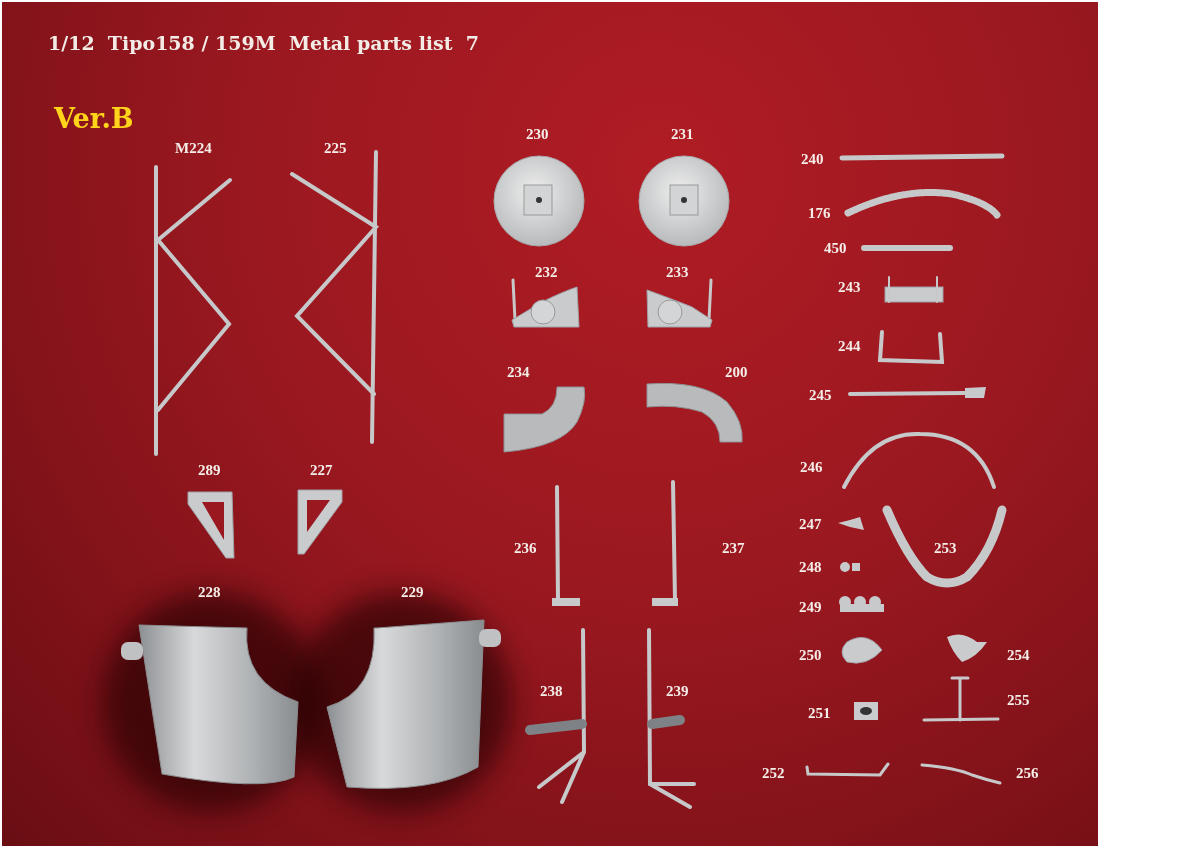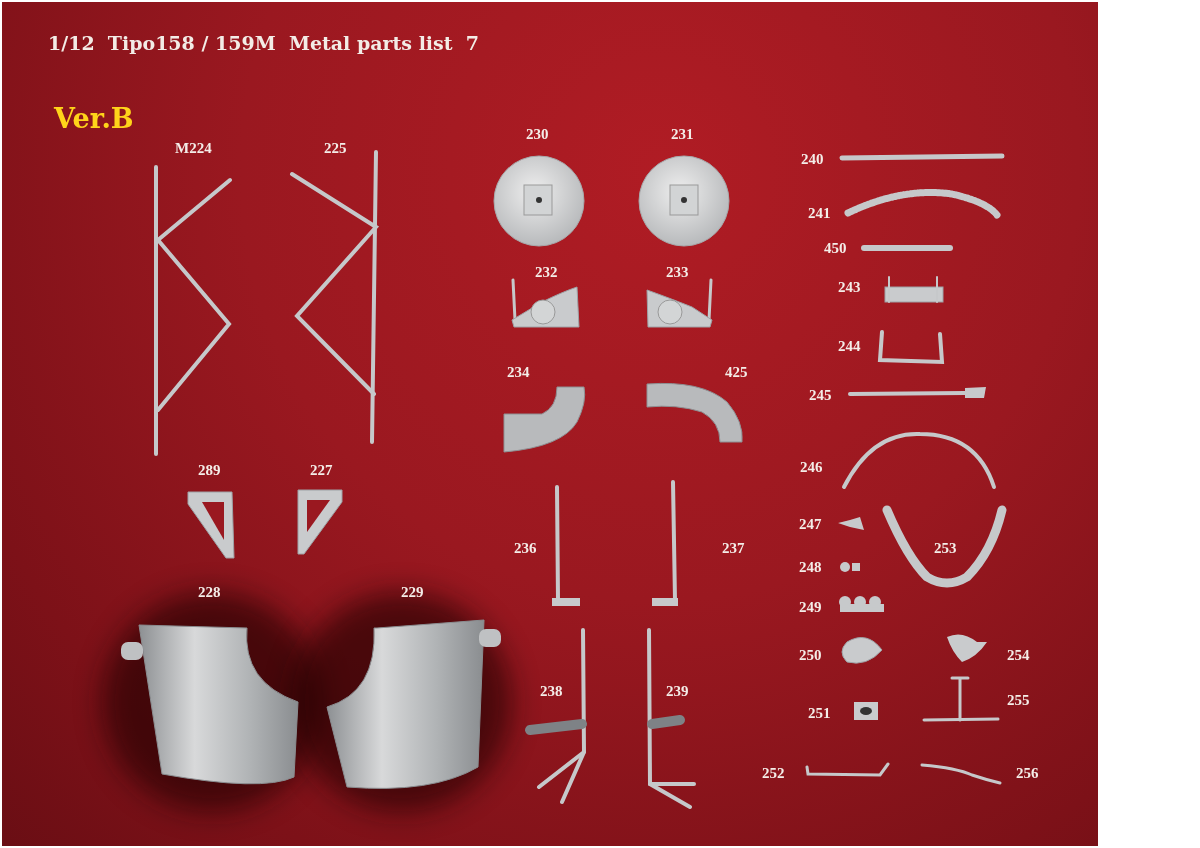--- a/index.html
+++ b/index.html
@@ -168,27 +168,27 @@
   <div class="lbl" style="left:322px;top:138px">225</div>
   <div class="lbl" style="left:196px;top:460px">289</div>
   <div class="lbl" style="left:308px;top:460px">227</div>
   <div class="lbl" style="left:196px;top:582px">228</div>
   <div class="lbl" style="left:399px;top:582px">229</div>
   <div class="lbl" style="left:524px;top:124px">230</div>
   <div class="lbl" style="left:669px;top:124px">231</div>
   <div class="lbl" style="left:533px;top:262px">232</div>
   <div class="lbl" style="left:664px;top:262px">233</div>
   <div class="lbl" style="left:505px;top:362px">234</div>
-  <div class="lbl" style="left:723px;top:362px">425</div>
+  <div class="lbl" style="left:723px;top:362px">200</div>
   <div class="lbl" style="left:512px;top:538px">236</div>
   <div class="lbl" style="left:720px;top:538px">237</div>
   <div class="lbl" style="left:538px;top:681px">238</div>
   <div class="lbl" style="left:664px;top:681px">239</div>
   <div class="lbl" style="left:799px;top:149px">240</div>
-  <div class="lbl" style="left:806px;top:203px">241</div>
+  <div class="lbl" style="left:806px;top:203px">176</div>
   <div class="lbl" style="left:822px;top:238px">450</div>
   <div class="lbl" style="left:836px;top:277px">243</div>
   <div class="lbl" style="left:836px;top:336px">244</div>
   <div class="lbl" style="left:807px;top:385px">245</div>
   <div class="lbl" style="left:798px;top:457px">246</div>
   <div class="lbl" style="left:797px;top:514px">247</div>
   <div class="lbl" style="left:797px;top:557px">248</div>
   <div class="lbl" style="left:797px;top:597px">249</div>
   <div class="lbl" style="left:797px;top:645px">250</div>
   <div class="lbl" style="left:806px;top:703px">251</div>

